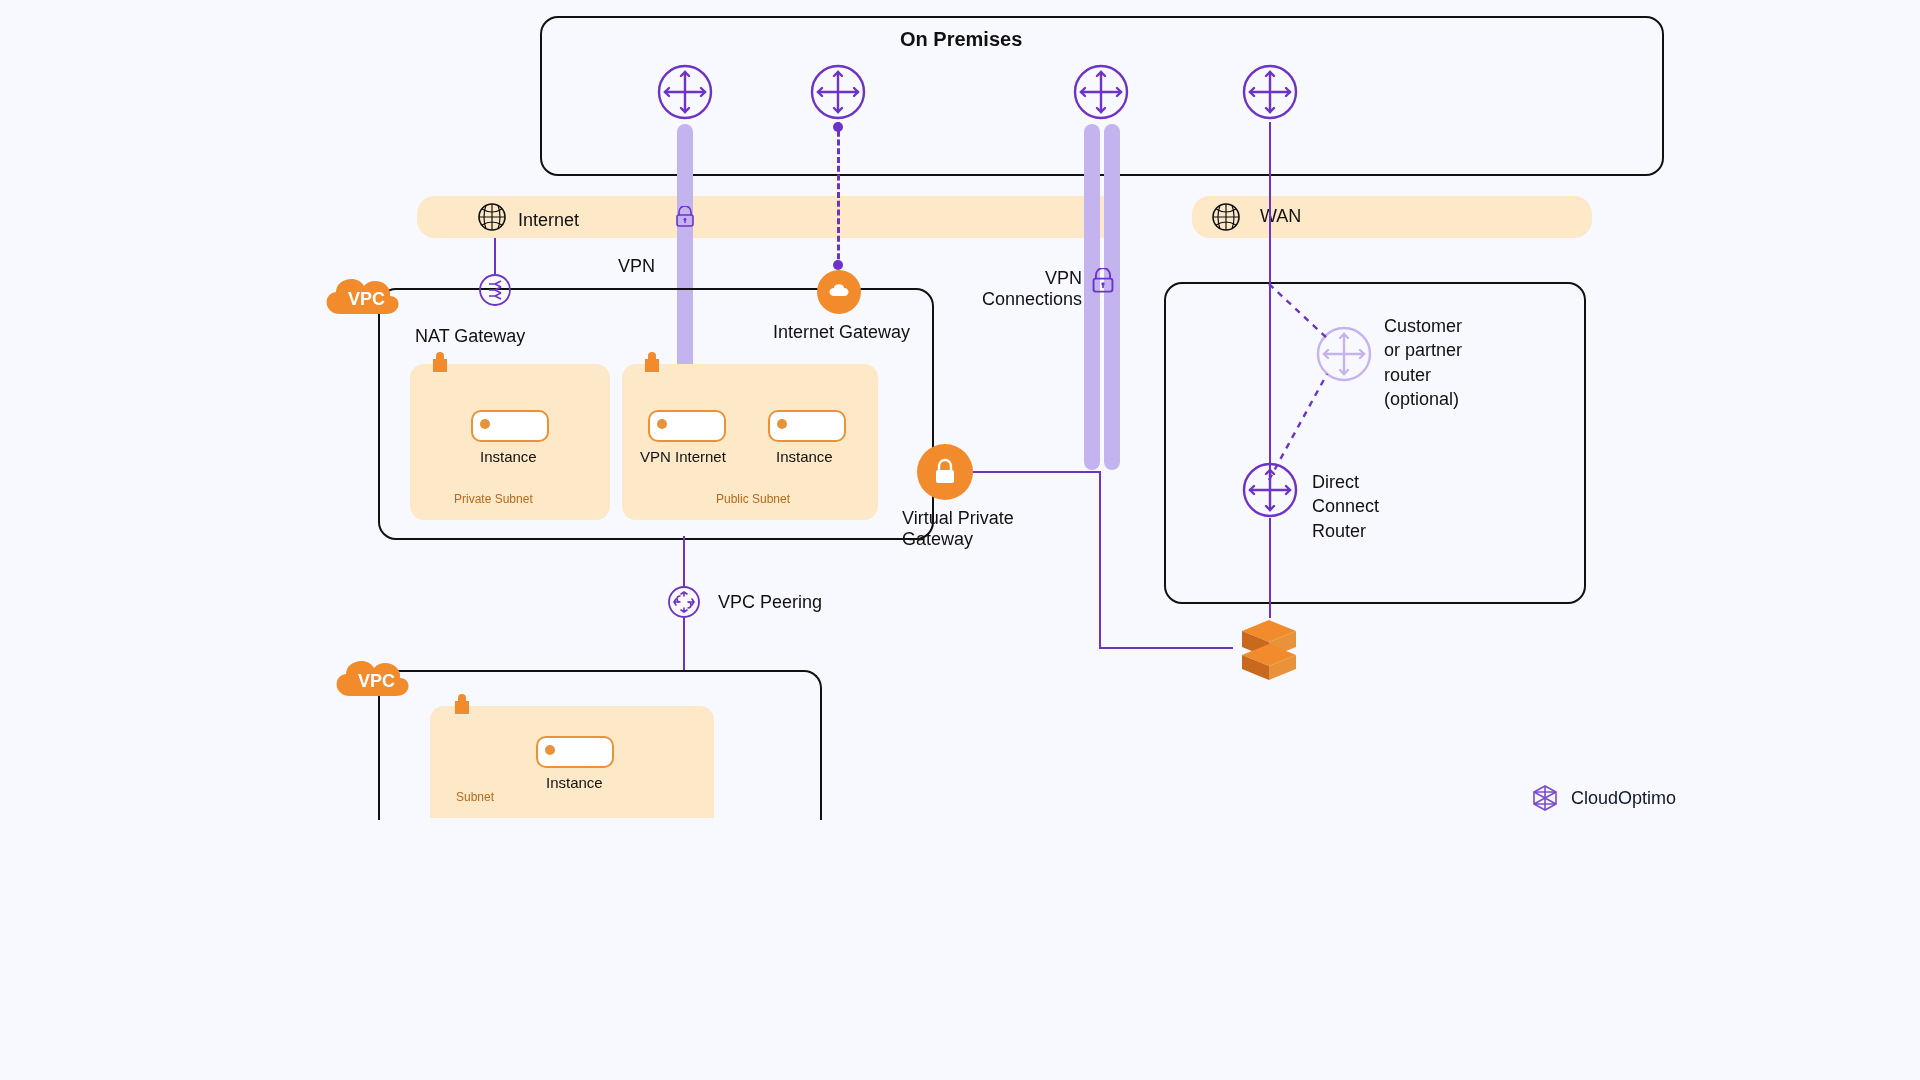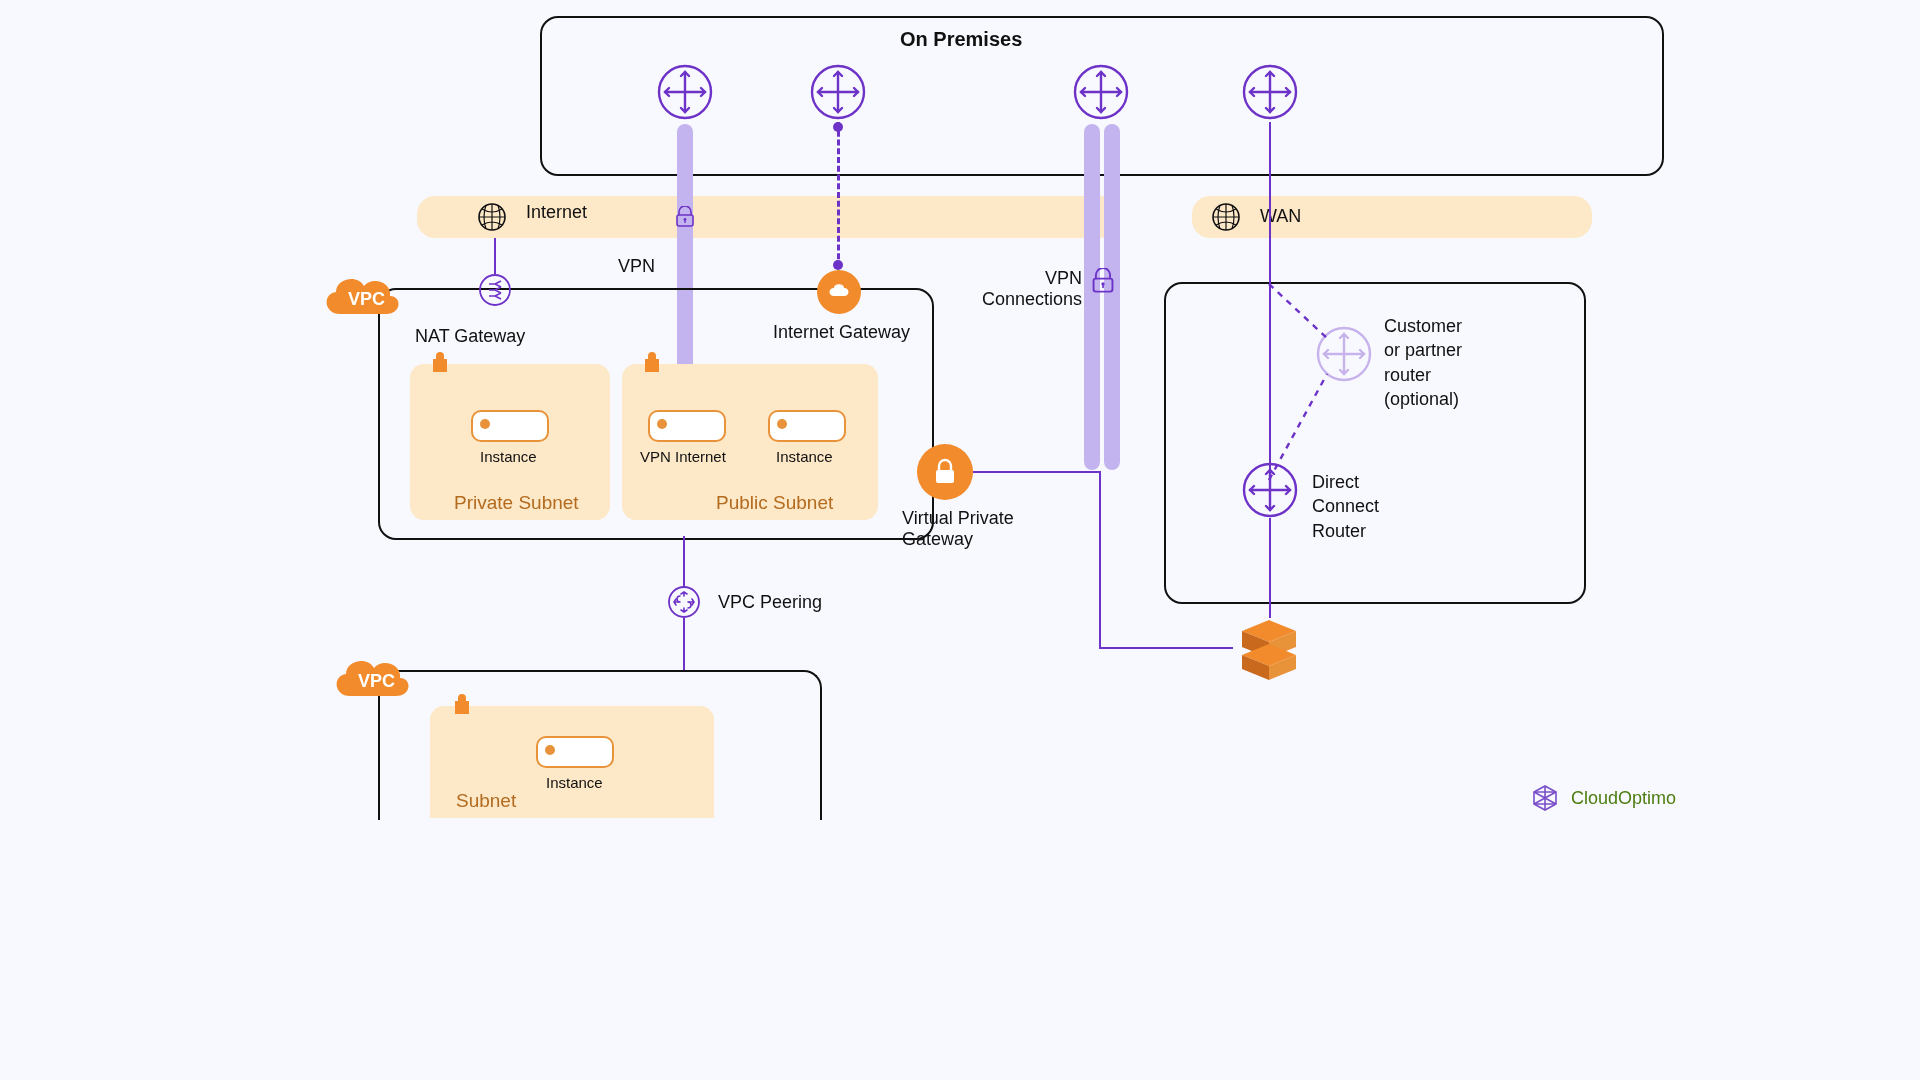--- a/index.html
+++ b/index.html
@@ -9,53 +9,53 @@
   .lbl{position:absolute;font-size:18px;color:#111;}
   .lbl.bold{font-weight:600;font-size:20px;}
   .lbl.big{font-weight:700;font-size:20px;}
   .vpc-cloud{position:absolute;width:86px;height:56px;text-decoration:underline;}
   .vpc-cloud svg{display:block;}
   .router{position:absolute;width:56px;height:56px;}
   .router svg{display:block;}
   .globe{position:absolute;width:32px;height:32px;}
   .natgw{position:absolute;width:32px;height:32px;}
   .subnet{position:absolute;background:#fde8c8;border-radius:14px;}
-  .sub-lbl{position:absolute;font-size:19px;color:#b36b1f;}
+  .sub-lbl{position:absolute;font-size:12px;color:#b36b1f;}
   .inst-lbl{position:absolute;font-size:15px;color:#111;}
   .bag{position:absolute;width:20px;height:22px;}
   .instance{position:absolute;width:74px;height:28px;border:2px solid #e8923a;border-radius:10px;background:#fff;}
   .instance::after{content:"";position:absolute;left:7px;top:7px;width:10px;height:10px;border-radius:50%;background:#e8923a;}
   .vpipe{position:absolute;width:16px;background:#c3b4ef;border-radius:8px;}
   .lock-sm{position:absolute;width:22px;height:22px;}
   .circle{position:absolute;border-radius:50%;}
   .igw{width:44px;height:44px;background:#f28b2c;display:flex;align-items:center;justify-content:center;}
   .vpg{width:56px;height:56px;background:#f28b2c;display:flex;align-items:center;justify-content:center;}
   .line{position:absolute;background:#6d32c7;}
   .line.h{height:2px;}
   .line.v{width:2px;}
   .dash-v{position:absolute;width:0;border-left:3px dashed #6d32c7;}
   .dot{position:absolute;width:10px;height:10px;border-radius:50%;background:#6d32c7;}
-  .brand{position:absolute;right:24px;bottom:20px;display:flex;align-items:center;gap:12px;font-size:18px;color:#4d7c0f;}
+  .brand{position:absolute;right:24px;bottom:20px;display:flex;align-items:center;gap:12px;font-size:18px;color:#0f172a;}
 </style>
 </head>
 <body>
 
 <div class="stage">
 
   <div class="box" style="left:320px;top:16px;width:1120px;height:156px;"></div>
   <div class="lbl big" style="left:680px;top:28px;">On Premises</div>
 
   <div class="band" style="left:197px;top:196px;width:700px;height:42px;"></div>
   <div class="globe" style="left:256px;top:201px;">
     <svg viewBox="0 0 32 32">
         <circle cx="16" cy="16" r="13" fill="none" stroke="#111" stroke-width="1.6"></circle>
         <path d="M3 16 H29 M16 3 V29 M6 8 Q16 14 26 8 M6 24 Q16 18 26 24 M10 4 Q6 16 10 28 M22 4 Q26 16 22 28" stroke="#111" stroke-width="1.2" fill="none"></path>
       </svg>
   </div>
-  <div class="lbl" style="left:298px;top:202px;margin-left:8px;">Internet</div>
+  <div class="lbl" style="left:298px;top:210px;">Internet</div>
 
   <div class="band" style="left:972px;top:196px;width:400px;height:42px;"></div>
   <div class="globe" style="left:990px;top:201px;">
     <svg viewBox="0 0 32 32">
         <circle cx="16" cy="16" r="13" fill="none" stroke="#111" stroke-width="1.6"></circle>
         <path d="M3 16 H29 M16 3 V29 M6 8 Q16 14 26 8 M6 24 Q16 18 26 24 M10 4 Q6 16 10 28 M22 4 Q26 16 22 28" stroke="#111" stroke-width="1.2" fill="none"></path>
       </svg>
   </div>
   <div class="lbl" style="left:1040px;top:206px;">WAN</div>
 

